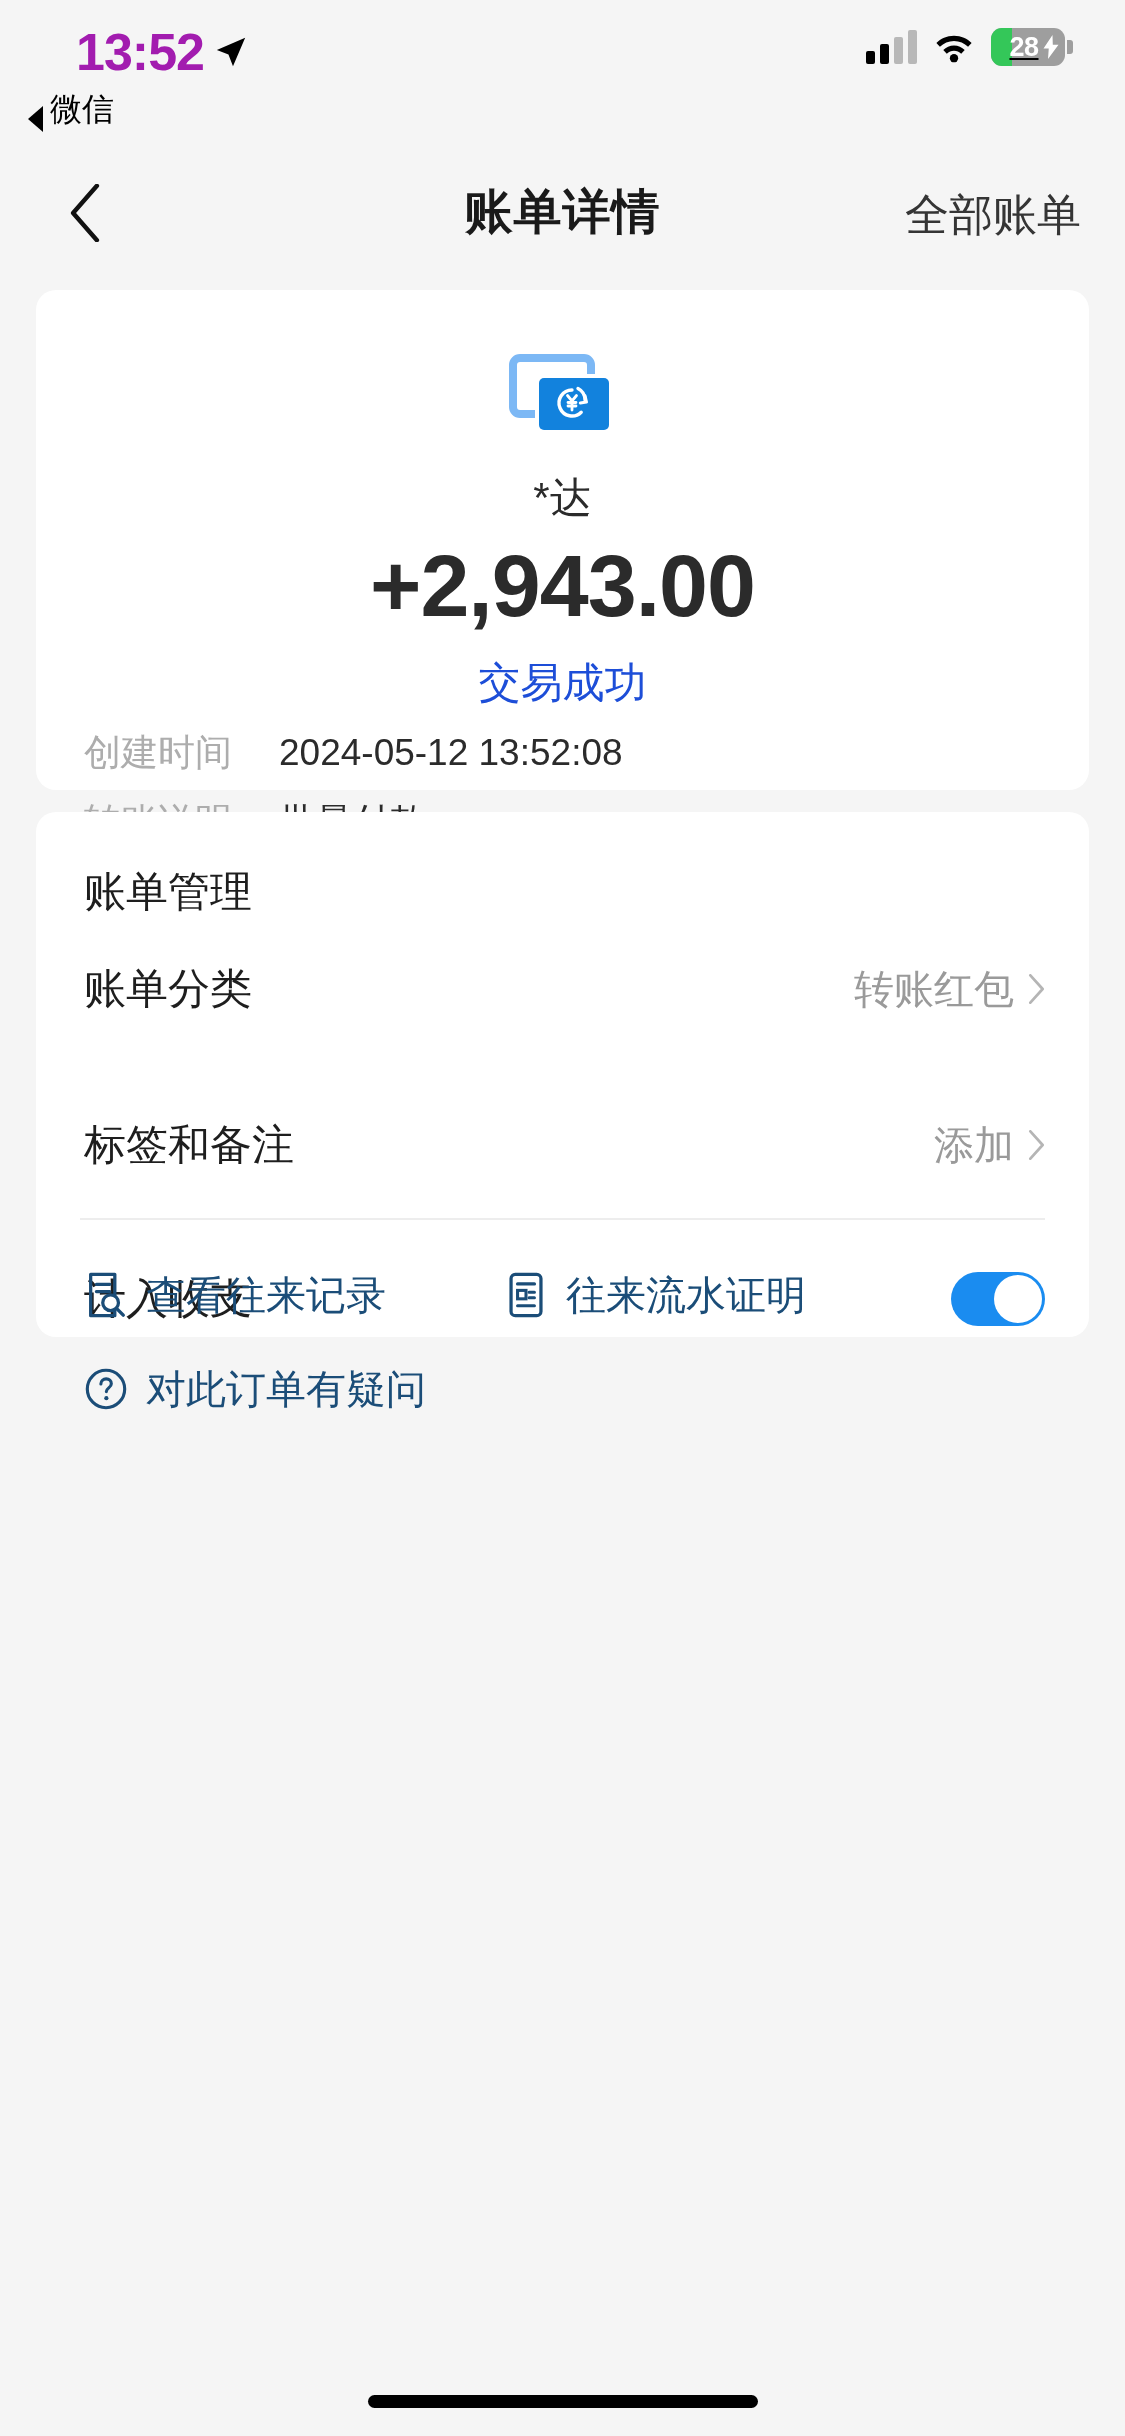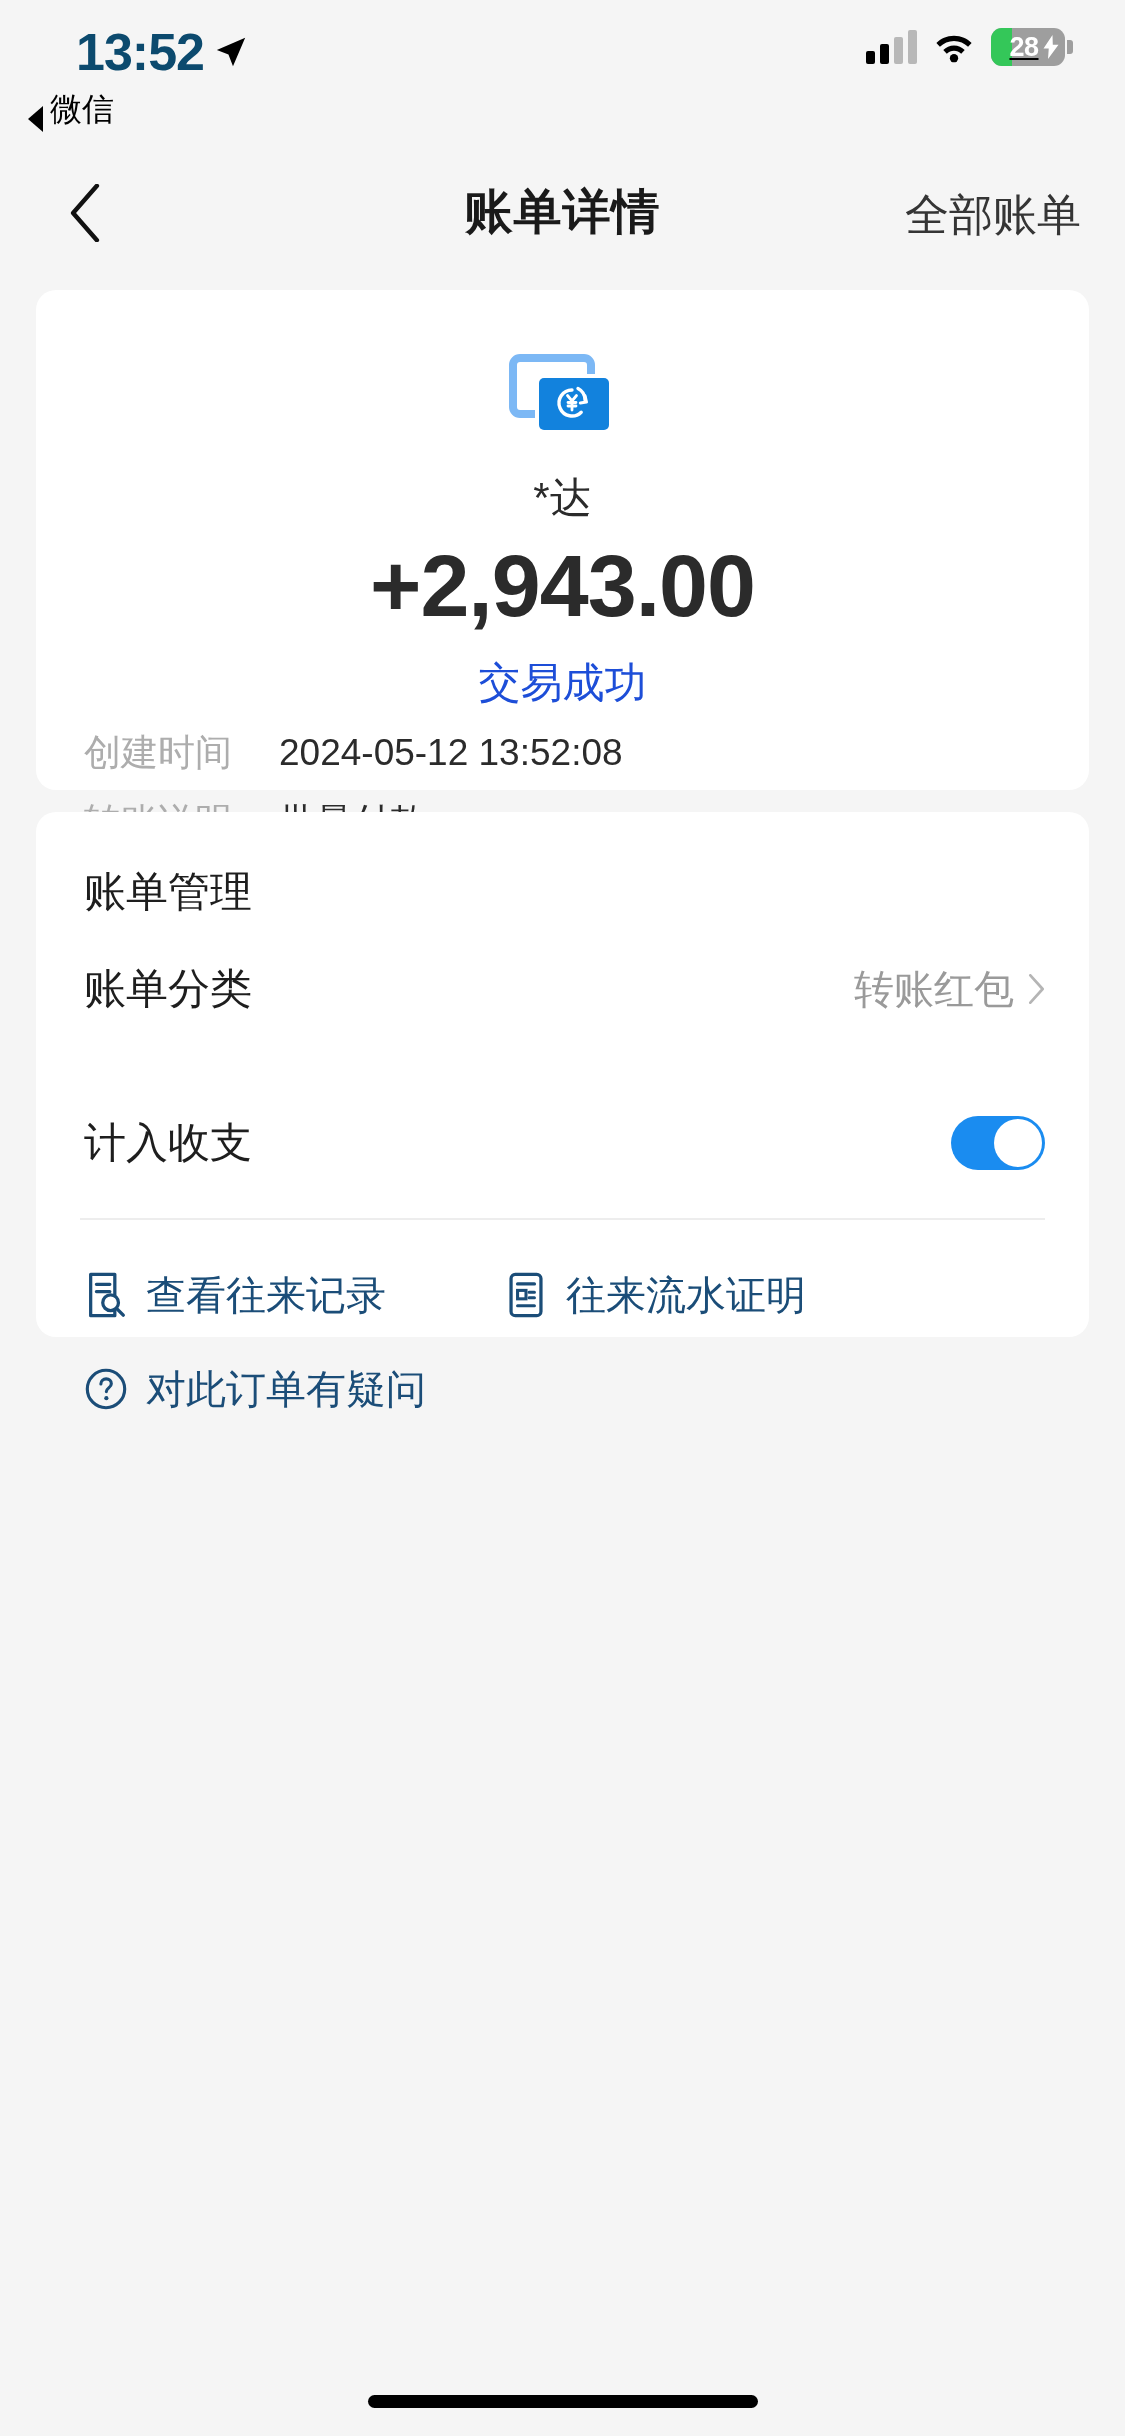--- a/index.html
+++ b/index.html
@@ -11,21 +11,21 @@
     overflow:hidden;
   }
   .phone { position:relative; width:1125px; height:2436px; background:#f5f5f5; }
 
   
   .statusbar {
     position:absolute; top:0; left:0; width:1125px; height:108px;
   }
   .sb-time {
     position:absolute; left:76px; top:22px;
-    font-size:52px; font-weight:700; color:#0c4a6e; letter-spacing:-1px;
+    font-size:52px; font-weight:700; color:#a21caf; letter-spacing:-1px;
     display:flex; align-items:center; gap:6px;
   }
   .loc-arrow { display:inline-block; width:34px; height:34px; margin-left:4px; }
   .sb-right {
     position:absolute; right:52px; top:28px;
     display:flex; align-items:center; gap:16px;
   }
   .sig { display:flex; align-items:flex-end; gap:5px; height:34px; }
   .sig i { display:block; width:9px; background:#000; border-radius:2px; }
   .sig i:nth-child(1){height:13px;}
@@ -246,20 +246,29 @@
       <div class="m-row">
         <span class="m-label">账单分类</span>
         <span class="m-right">
           <span class="m-value">转账红包</span>
           <svg class="chev" viewBox="0 0 12 22">
             <path d="M1.5 1l9 10-9 10" stroke="#b5b5b5" stroke-width="2" fill="none" stroke-linecap="round" stroke-linejoin="round"></path>
           </svg>
         </span>
       </div>
 
+      <div class="m-row" style="margin-top:78px">
+        <span class="m-label">标签和备注</span>
+        <span class="m-right">
+          <span class="m-value">添加</span>
+          <svg class="chev" viewBox="0 0 12 22">
+            <path d="M1.5 1l9 10-9 10" stroke="#b5b5b5" stroke-width="2" fill="none" stroke-linecap="round" stroke-linejoin="round"></path>
+          </svg>
+        </span>
+      </div>
 
       <div class="m-row" style="margin-top:76px">
         <span class="m-label">计入收支</span>
         <span class="toggle">
           <span class="knob"></span>
         </span>
       </div>
     </div>
 
     <div class="divider"></div>

